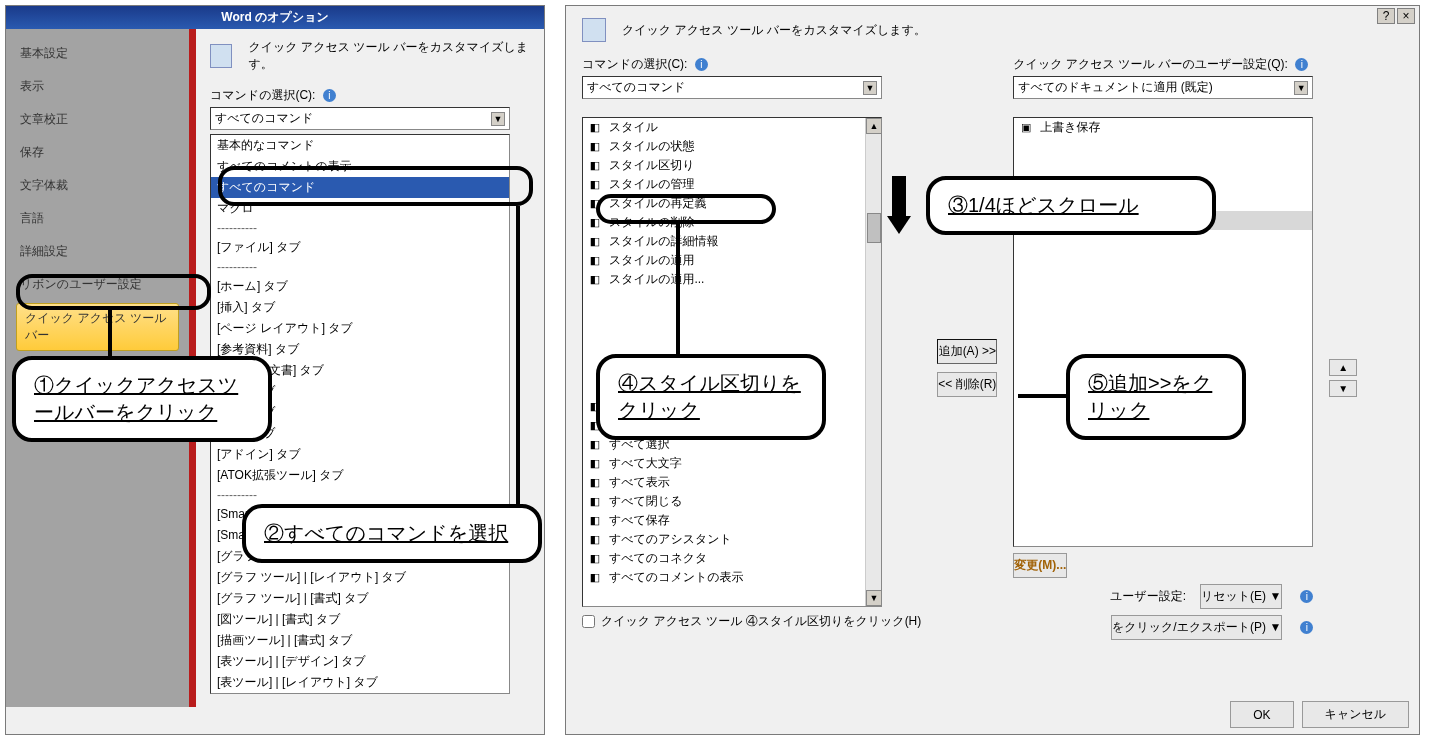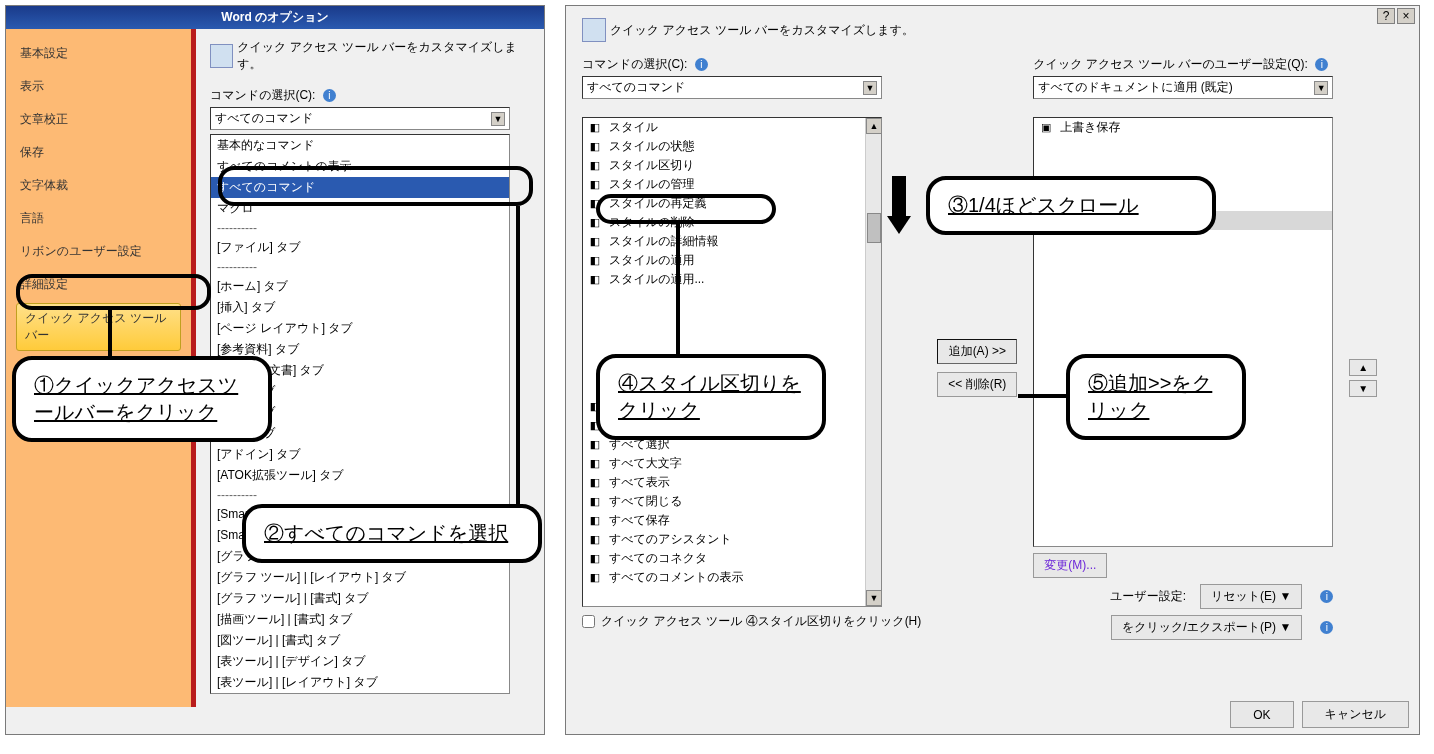--- a/index.html
+++ b/index.html
@@ -4,44 +4,44 @@
 <style>
 * { box-sizing: border-box; margin: 0; padding: 0; font-family: "MS UI Gothic", "Meiryo", sans-serif; font-size: 12px; }
 body { background: #fff; display: flex; gap: 20px; padding: 5px; }
 .panel { border: 1px solid #7a7a7a; background: #f0f0f0; position: relative; }
 .panel-left { width: 540px; height: 730px; }
 .panel-right { width: 855px; height: 730px; }
 .titlebar { background: linear-gradient(#1a3a8a, #2a5ab0); color: #fff; padding: 3px 6px; font-weight: bold; font-size: 12px; text-align: center; }
 .help-close { position: absolute; top: 2px; right: 4px; display: flex; gap: 2px; }
 .help-close span { display: inline-block; width: 18px; height: 16px; background: #d4d0c8; border: 1px solid #808080; text-align: center; line-height: 14px; cursor: pointer; }
 .body-area { display: flex; height: calc(100% - 50px); }
-.sidebar { width: 190px; background: #fdba74; border-right: 5px solid #b91c1c; padding: 8px 0; }
+.sidebar { width: 190px; background: #a3a3a3; border-right: 7px solid #b91c1c; padding: 8px 0; }
 .sidebar-item { padding: 8px 14px; cursor: pointer; color: #333; }
 .sidebar-item.selected { background: linear-gradient(#ffe08a, #ffcb3a); border: 1px solid #c0a020; border-radius: 3px; margin: 2px 10px; padding: 6px 8px; }
 .main { flex: 1; padding: 10px 14px; position: relative; }
-.header-row { display: flex; align-items: center; gap: 4px; margin-bottom: 14px; }
+.header-row { display: flex; align-items: center; gap: 16px; margin-bottom: 14px; }
 .header-icon { width: 24px; height: 24px; background: #d0e0f0; border: 1px solid #8090c0; }
 .label { margin-bottom: 3px; }
 .dropdown { width: 300px; background: #fff; border: 1px inset #888; padding: 2px 4px; display: flex; justify-content: space-between; align-items: center; margin-bottom: 4px; }
 .dropdown-arrow { width: 14px; height: 14px; background: #d4d0c8; border: 1px solid #888; text-align: center; line-height: 12px; font-size: 9px; }
 .listbox { width: 300px; height: 560px; background: #fff; border: 1px inset #888; overflow: hidden; }
 .listbox-item { padding: 2px 6px; white-space: nowrap; }
 .listbox-item.selected { background: #2a5ab0; color: #fff; }
 .listbox-item.sep { color: #666; }
 .callout { position: absolute; background: #fff; border: 4px solid #000; border-radius: 20px; padding: 12px 18px; font-size: 20px; z-index: 10; text-decoration: underline; }
 .highlight-box { position: absolute; border: 4px solid #000; border-radius: 16px; z-index: 9; pointer-events: none; }
 .connector { position: absolute; background: #000; z-index: 8; }
 .right-cols { display: flex; gap: 16px; position: relative; }
 .col { display: flex; flex-direction: column; }
 .listbox-sm { width: 300px; height: 490px; background: #fff; border: 1px inset #888; overflow: hidden; position: relative; }
 .listbox-right { width: 300px; height: 430px; background: #fff; border: 1px inset #888; overflow: hidden; }
 .scrollbar { position: absolute; right: 0; top: 0; width: 16px; height: 100%; background: #e8e8e8; border-left: 1px solid #ccc; }
 .scroll-btn { width: 16px; height: 16px; background: #d4d0c8; border: 1px solid #888; text-align: center; font-size: 9px; line-height: 14px; }
 .scroll-thumb { position: absolute; width: 14px; left: 1px; background: #c0c0c0; border: 1px solid #888; }
-.btn { background: #e8e8e8; border: 1px solid #999; padding: 3px 10px; cursor: pointer; }
+.btn { background: #e8e8e8; border: 1px solid #999; padding: 3px 0; cursor: pointer; }
 .btn.pressed { border: 1px inset #666; }
 .btn-stack { display: flex; flex-direction: column; gap: 8px; justify-content: center; }
 .item-row { display: flex; align-items: center; gap: 6px; padding: 1px 4px; }
 .item-icon { width: 16px; height: 16px; flex-shrink: 0; display: inline-flex; align-items: center; justify-content: center; font-size: 11px; }
 .arrow-down { width: 0; height: 0; border-left: 12px solid transparent; border-right: 12px solid transparent; border-top: 18px solid #000; }
 .arrow-body { width: 14px; height: 40px; background: #000; }
 .footer { position: absolute; bottom: 6px; right: 10px; display: flex; gap: 8px; }
 .footer .btn { padding: 4px 22px; }
 .checkbox-row { display: flex; align-items: center; gap: 6px; margin-top: 6px; }
 .info-icon { display: inline-block; width: 13px; height: 13px; border-radius: 50%; background: #4080d0; color: #fff; text-align: center; line-height: 13px; font-size: 10px; margin-left: 4px; }
@@ -57,22 +57,22 @@
     <span>Word のオプション</span>
   </div>
   <div class="body-area">
     <div class="sidebar">
       <div class="sidebar-item">基本設定</div>
       <div class="sidebar-item">表示</div>
       <div class="sidebar-item">文章校正</div>
       <div class="sidebar-item">保存</div>
       <div class="sidebar-item">文字体裁</div>
       <div class="sidebar-item">言語</div>
+      <div class="sidebar-item">詳細設定</div>
       <div class="sidebar-item">リボンのユーザー設定</div>
-      <div class="sidebar-item">詳細設定</div>
       <div class="sidebar-item selected">クイック アクセス ツール バー</div>
       <div class="sidebar-item">アドイン</div>
     </div>
     <div class="main">
       <div class="header-row">
         <div class="header-icon"></div>
         <span>クイック アクセス ツール バーをカスタマイズします。</span>
       </div>
       <div class="label">
         <span>コマンドの選択(C):</span>
@@ -99,22 +99,22 @@
           <div class="listbox-item">[表示] タブ</div>
           <div class="listbox-item">[開発] タブ</div>
           <div class="listbox-item">[アドイン] タブ</div>
           <div class="listbox-item">[ATOK拡張ツール] タブ</div>
           <div class="listbox-item sep">----------</div>
           <div class="listbox-item">[SmartArt ツール] | [デザイン] タブ</div>
           <div class="listbox-item">[SmartArt ツール] | [書式] タブ</div>
           <div class="listbox-item">[グラフ ツール] | [デザイン] タブ</div>
           <div class="listbox-item">[グラフ ツール] | [レイアウト] タブ</div>
           <div class="listbox-item">[グラフ ツール] | [書式] タブ</div>
+          <div class="listbox-item">[図ツール] | [書式] タブ</div>
           <div class="listbox-item">[描画ツール] | [書式] タブ</div>
-          <div class="listbox-item">[図ツール] | [書式] タブ</div>
           <div class="listbox-item">[表ツール] | [デザイン] タブ</div>
           <div class="listbox-item">[表ツール] | [レイアウト] タブ</div>
         </div>
     </div>
   </div>
 
   <div class="highlight-box" style="left:10px; top:268px; width:195px; height:36px;"></div>
   <div class="connector" style="left:102px; top:304px; width:4px; height:50px;"></div>
   <div class="callout" style="left:6px; top:350px; width:260px;">①クイックアクセスツールバーをクリック</div>
 
@@ -294,21 +294,21 @@
             <div class="item-row">
               <span class="item-icon">▣</span>
               <span>相互参照の挿入</span>
             </div>
             <div class="item-row" style="background: rgb(216, 216, 216);">
               <span class="item-icon">▣</span>
               <span>スタイル区切り</span>
             </div>
           </div>
         <div style="margin-top:6px;">
-          <button class="btn" disabled="" style="color:#6d28d9;">変更(M)...</button>
+          <button class="btn" disabled="" style="color:#a16207;font-weight:bold;">変更(M)...</button>
         </div>
         <div class="row-line">
           <span>ユーザー設定:</span>
           <button class="btn">リセット(E) ▼</button>
           <span class="info-icon">i</span>
         </div>
         <div class="row-line">
           <button class="btn">をクリック/エクスポート(P) ▼</button>
           <span class="info-icon">i</span>
         </div>

